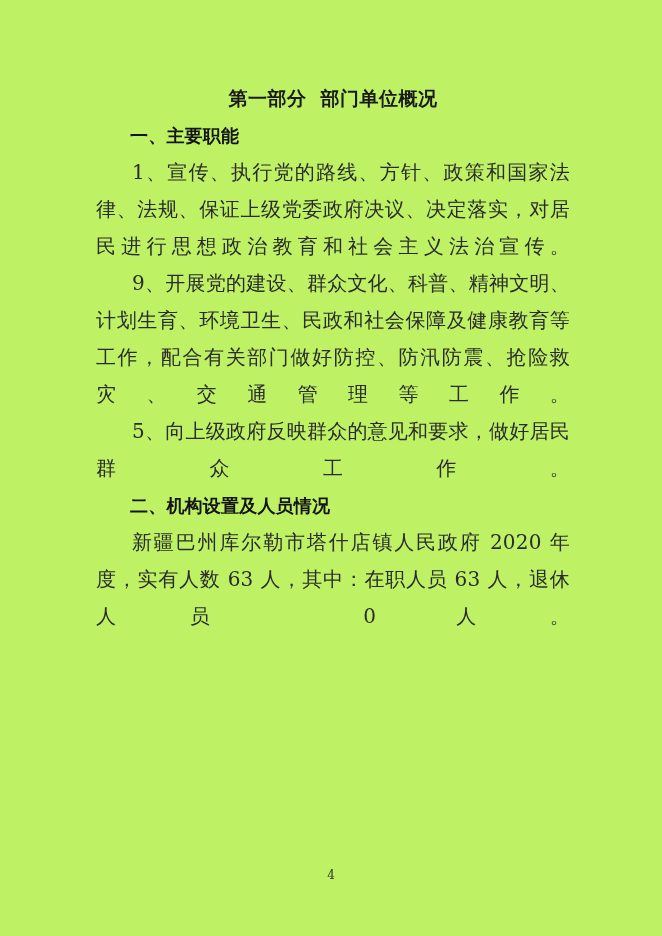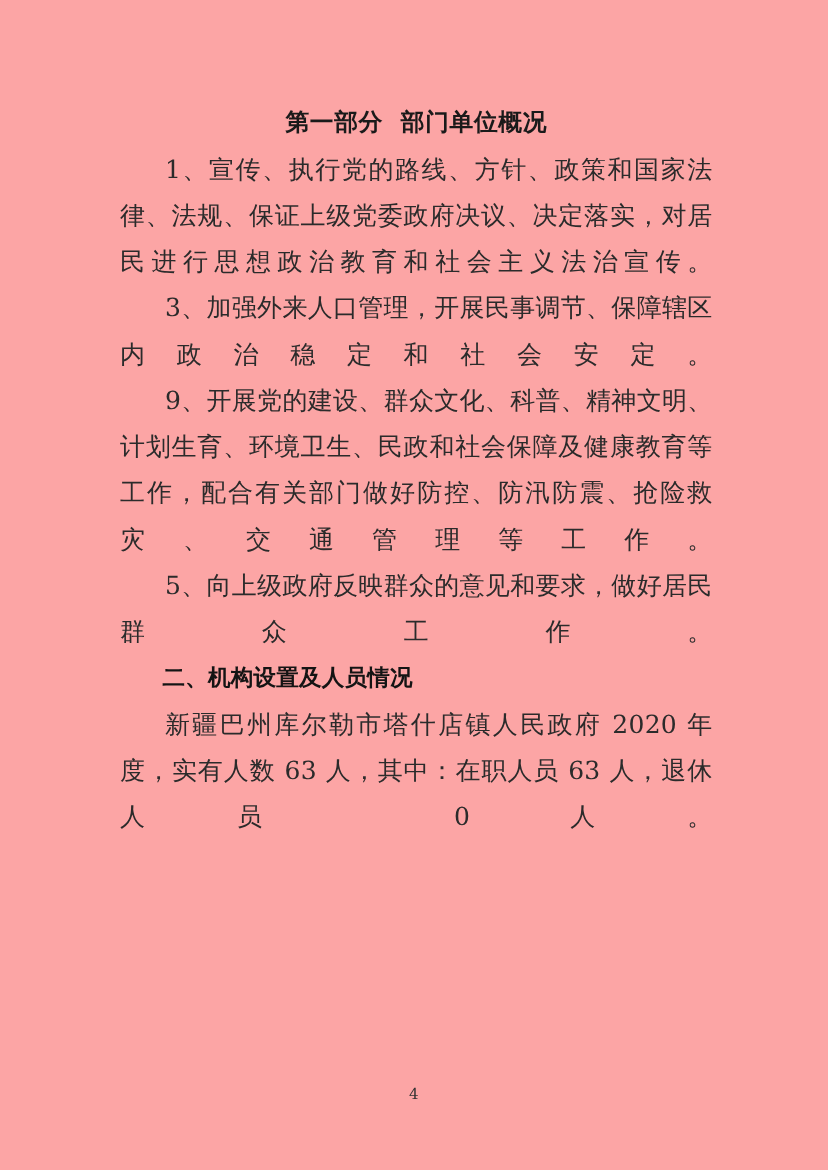--- a/index.html
+++ b/index.html
@@ -10,21 +10,21 @@
   }
   body {
     font-family: "DejaVu Serif", "Liberation Serif", serif;
     color: #000000;
   }
   #page {
     position: relative;
     width: 662px;
     height: 936px;
     margin: 0 auto;
-    background: #fca5a5;
+    background: #bef264;
     overflow: hidden;
     box-sizing: border-box;
   }
   .content {
     position: absolute;
     left: 96px;
     top: 0;
     width: 474px;
   }
   .doc-title {
@@ -79,25 +79,25 @@
 </style>
 </head>
 <body>
 
 <div id="page">
 
   <div class="content">
 
     <h1 class="doc-title">第一部分  部门单位概况</h1>
 
+    <h2 class="section-heading">一、主要职能</h2>
 
     <p class="para tail-justify">1、宣传、执行党的路线、方针、政策和国家法律、法规、保证上级党委政府决议、决定落实，对居民进行思想政治教育和社会主义法治宣传。</p>
 
 
-    <p class="para tail-justify">3、加强外来人口管理，开展民事调节、保障辖区内政治稳定和社会安定。</p>
 
     <p class="para tail-justify">9、开展党的建设、群众文化、科普、精神文明、计划生育、环境卫生、民政和社会保障及健康教育等工作，配合有关部门做好防控、防汛防震、抢险救灾、交通管理等工作。</p>
 
     <p class="para tail-justify">5、向上级政府反映群众的意见和要求，做好居民群众工作。</p>
 
     <h2 class="section-heading">二、机构设置及人员情况</h2>
 
     <p class="para tail-justify">新疆巴州库尔勒市塔什店镇人民政府 2020 年度，实有人数 63 人，其中：在职人员 63 人，退休人员 0 人。</p>
 
 

